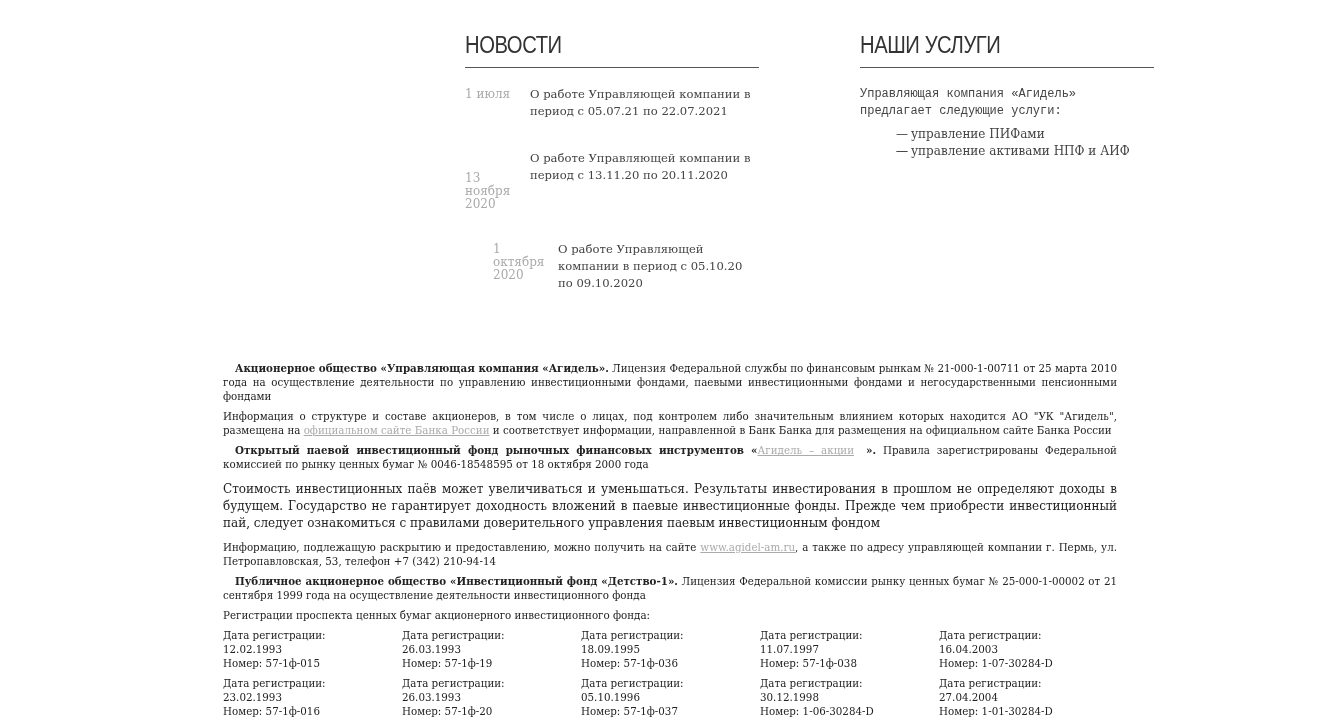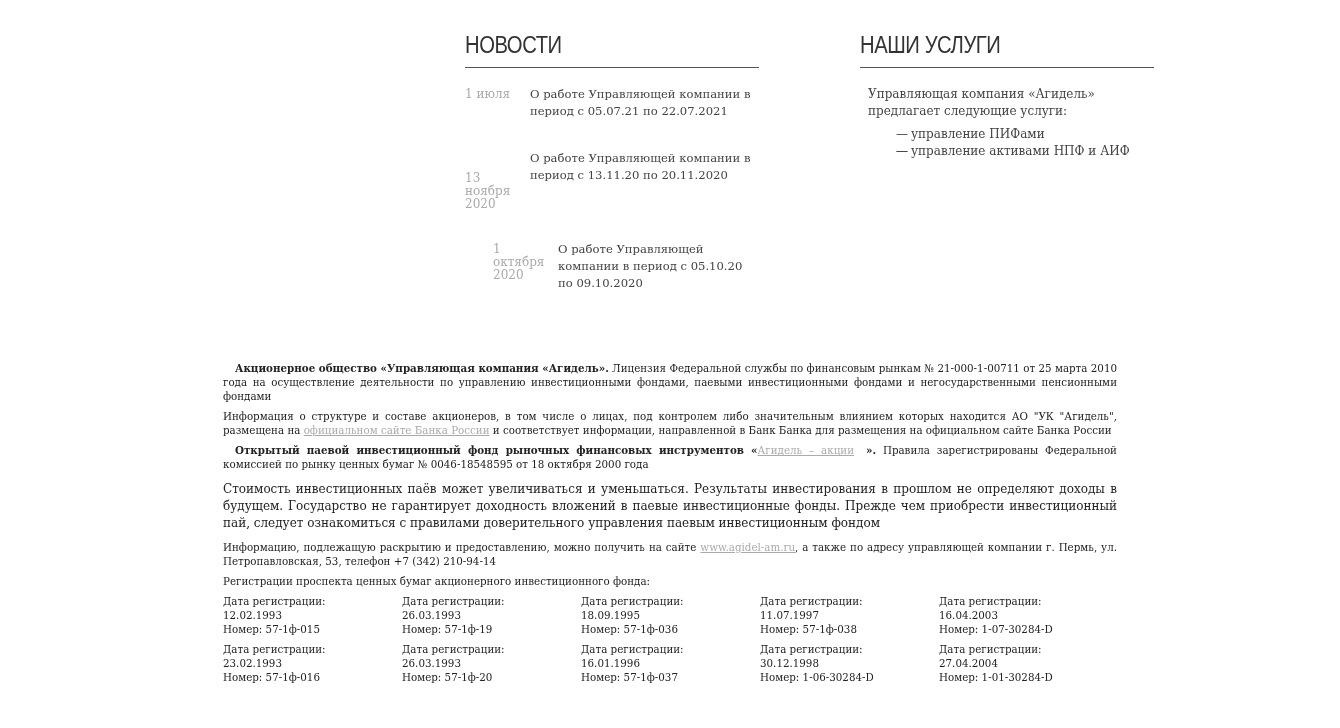--- a/index.html
+++ b/index.html
@@ -12,21 +12,21 @@
       margin: 0; font-family: "Liberation Sans", sans-serif; font-weight: 400;
       font-size: 23px; letter-spacing: -0.5px; color: #333; transform: scaleX(0.88); transform-origin: left;
       padding-bottom: 8px;
     }
     .col .rule { height: 1px; background: #555; margin-bottom: 18px; }
 
     .news-item { display: flex; margin-bottom: 30px; }
     .news-date { width: 65px; font-size: 12px; line-height: 13px; color: #aaa; padding-top: 2px; }
     .news-link { flex: 1; font-size: 11.6px; line-height: 17px; color: #444; text-decoration: none; cursor: pointer; }
 
-    .svc-intro { font-size: 12px; line-height: 17px; color: #444; margin: 0 0 6px 8px; }
+    .svc-intro { font-size: 12px; line-height: 17px; color: #444; margin: 0 0 6px 0; font-family: Liberation Mono, monospace; }
     .svc-list { list-style: none; margin: 0; padding: 0 0 0 36px; }
     .svc-list li { position: relative; font-size: 12px; line-height: 17px; color: #444; padding-left: 15px; }
     .svc-list li .dash { position: absolute; left: 0; top: 0; }
 
     .footer { position: absolute; left: 223px; top: 361px; width: 894px; font-size: 10.3px; line-height: 14px; color: #222; }
     .footer p { margin: 0 0 6px 0; text-align: justify; }
     .footer b { font-weight: 700; margin-left: 12px; }
     .footer a { color: #aaa; text-decoration: underline; cursor: pointer; }
     .footer .warning { font-size: 12px; line-height: 17px; font-weight: 400; margin: 10px 0 8px 0; }
 
@@ -64,20 +64,21 @@
     <li><span class="dash">—</span><span>управление активами НПФ и АИФ</span></li>
   </ul>
 </div>
 
 <div class="footer">
   <p><b>Акционерное общество «Управляющая компания «Агидель».</b><span> Лицензия Федеральной службы по финансовым рынкам №  21-000-1-00711 от  25 марта 2010 года на осуществление деятельности по управлению инвестиционными фондами, паевыми инвестиционными фондами и негосударственными пенсионными фондами</span></p>
   <p><span>Информация о структуре и составе акционеров, в том числе о лицах, под контролем либо значительным влиянием которых находится АО "УК "Агидель", размещена на </span><a>официальном сайте Банка России</a><span> и соответствует информации, направленной в Банк Банка для размещения на официальном сайте Банка России</span></p>
   <p><b>Открытый паевой инвестиционный фонд рыночных финансовых инструментов «</b><a>Агидель – акции</a><b>».</b><span> Правила зарегистрированы Федеральной комиссией по рынку ценных бумаг № 0046-18548595 от 18 октября 2000 года</span></p>
   <p class="warning">Стоимость инвестиционных паёв может увеличиваться и уменьшаться. Результаты инвестирования в прошлом не определяют доходы в будущем. Государство не гарантирует доходность вложений в паевые инвестиционные фонды. Прежде чем приобрести инвестиционный пай, следует ознакомиться с правилами доверительного управления паевым инвестиционным фондом</p>
   <p><span>Информацию, подлежащую раскрытию и предоставлению, можно получить на сайте </span><a>www.agidel-am.ru</a><span>, а также по адресу управляющей компании г. Пермь, ул. Петропавловская, 53, телефон +7 (342) 210-94-14</span></p>
+  <p><b>Публичное акционерное общество «Инвестиционный фонд «Детство-1».</b><span> Лицензия Федеральной комиссии рынку ценных бумаг  № 25-000-1-00002 от 21 сентября 1999 года на осуществление деятельности инвестиционного фонда</span></p>
   <p>Регистрации проспекта ценных бумаг акционерного инвестиционного фонда:</p>
   <div class="reg-grid" id="reg-grid">
       <div class="reg-cell">
         <div>Дата регистрации:</div>
         <div>12.02.1993</div>
         <div>Номер: 57-1ф-015</div>
       </div>
       <div class="reg-cell">
         <div>Дата регистрации:</div>
         <div>26.03.1993</div>
@@ -103,21 +104,21 @@
         <div>23.02.1993</div>
         <div>Номер: 57-1ф-016</div>
       </div>
       <div class="reg-cell">
         <div>Дата регистрации:</div>
         <div>26.03.1993</div>
         <div>Номер: 57-1ф-20</div>
       </div>
       <div class="reg-cell">
         <div>Дата регистрации:</div>
-        <div>16.01.1996</div>
+        <div>05.10.1996</div>
         <div>Номер: 57-1ф-037</div>
       </div>
       <div class="reg-cell">
         <div>Дата регистрации:</div>
         <div>30.12.1998</div>
         <div>Номер: 1-06-30284-D</div>
       </div>
       <div class="reg-cell">
         <div>Дата регистрации:</div>
         <div>27.04.2004</div>

